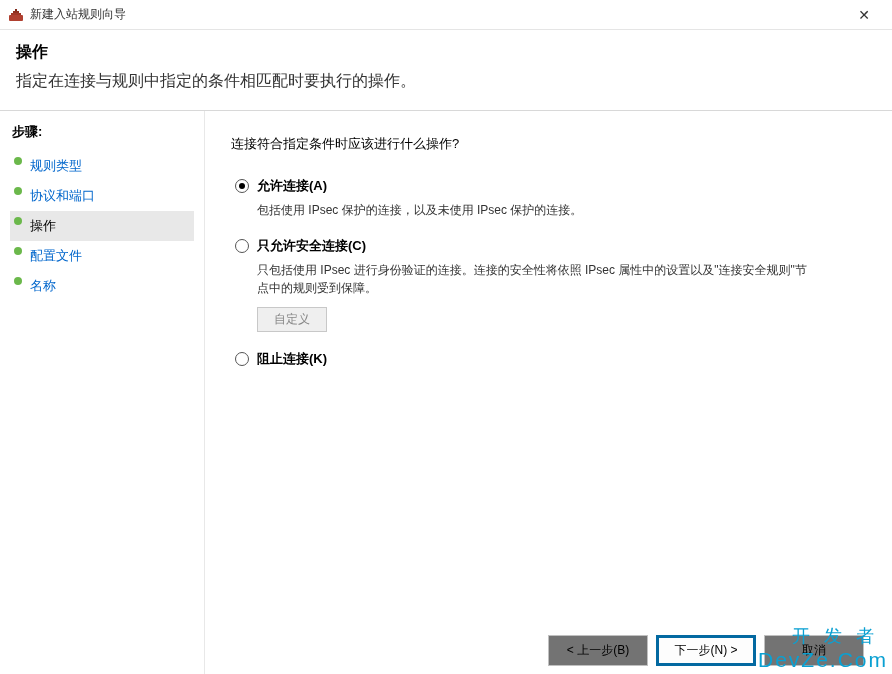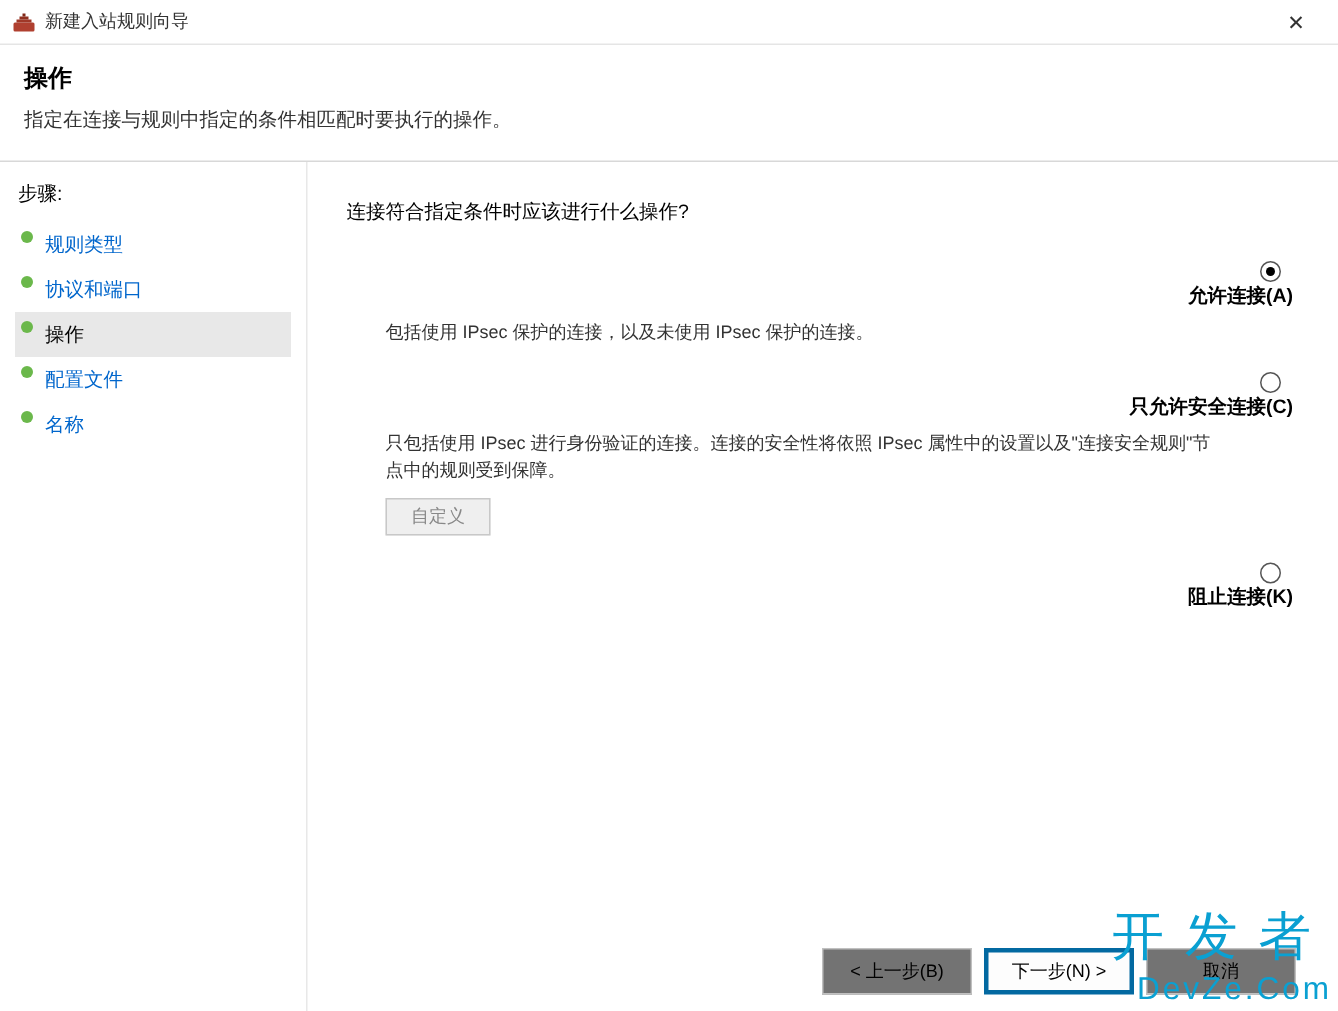--- a/index.html
+++ b/index.html
@@ -28,32 +28,32 @@
     .titlebar .close {
       width: 40px; height: 28px;
       display: flex; align-items: center; justify-content: center;
       color: #333; font-size: 14px; cursor: pointer;
     }
     .header {
       padding: 12px 16px 18px 16px;
       border-bottom: 1px solid #d8d8d8;
     }
     .header h1 { font-size: 16px; font-weight: bold; color: #000; margin-bottom: 8px; }
-    .header p { font-size: 13px; color: #333; }
+    .header p { font-size: 16px; color: #333; }
     .body {
       display: flex;
       height: calc(100% - 30px - 71px);
     }
     .sidebar {
       width: 205px;
       padding: 12px 10px;
       border-right: 1px solid #e8e8e8;
     }
     .sidebar-title {
-      font-weight: normal;
+      font-weight: bold;
       font-size: 13px;
       color: #000;
       margin-bottom: 10px;
       padding-left: 2px;
     }
     .step-item {
       display: flex;
       align-items: flex-start;
       padding: 6px 4px;
       font-size: 13px;
@@ -78,23 +78,22 @@
     }
     .main .prompt {
       font-size: 13px;
       color: #000;
       margin-bottom: 24px;
     }
     .radio-group { padding-left: 4px; }
     .radio-item { margin-bottom: 18px; }
     .radio-row {
       display: flex;
-      align-items: flex-end;
+      align-items: center;
       cursor: pointer;
-      flex-direction: column;
     }
     .radio-circle {
       width: 14px; height: 14px;
       border: 1px solid #555;
       border-radius: 50%;
       margin-right: 8px;
       display: inline-flex;
       align-items: center;
       justify-content: center;
       background: #fff;
@@ -146,21 +145,21 @@
       border: 3px solid #0369a1;
       background: #fdfdfd;
     }
     .watermark {
       position: absolute;
       right: 4px;
       bottom: 2px;
       pointer-events: none;
     }
     .watermark .line1 {
-      font-size: 35px;
+      font-size: 18px;
       color: #0aa0d2;
       letter-spacing: 14px;
       font-weight: 300;
       text-align: right;
     }
     .watermark .line2 {
       font-size: 21px;
       color: #0aa0d2;
       letter-spacing: 2px;
       text-align: right;

